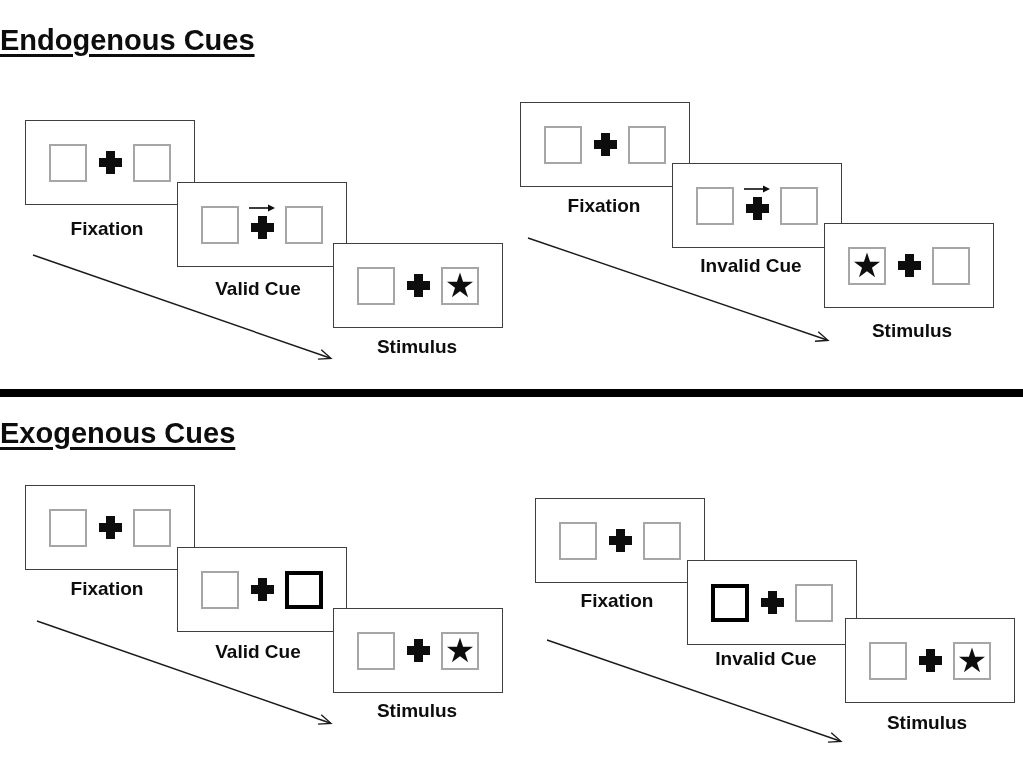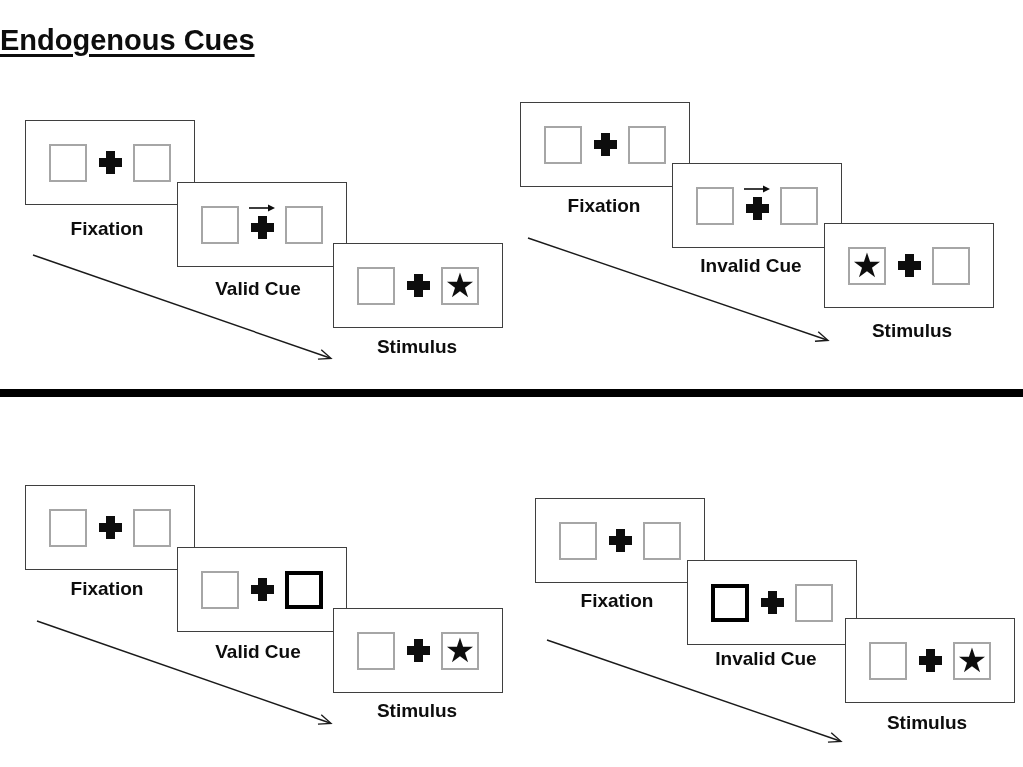--- a/index.html
+++ b/index.html
@@ -121,20 +121,21 @@
       <div class="sym">
           <div class="plus"></div>
         </div>
       <div class="box"></div>
     </div>
     <div class="panel-label" style="left:827px;top:320px">Stimulus</div>
   </div>
 
   <div class="divider" style="top:389px"></div>
 
+  <div class="section-title" style="top:417px">Exogenous Cues</div>
 
   <div>
     <div class="panel z1" style="left:25px;top:485px">
       <div class="box"></div>
       <div class="sym">
           <div class="plus"></div>
         </div>
       <div class="box"></div>
     </div>
     <div class="panel-label" style="left:22px;top:578px">Fixation</div>

